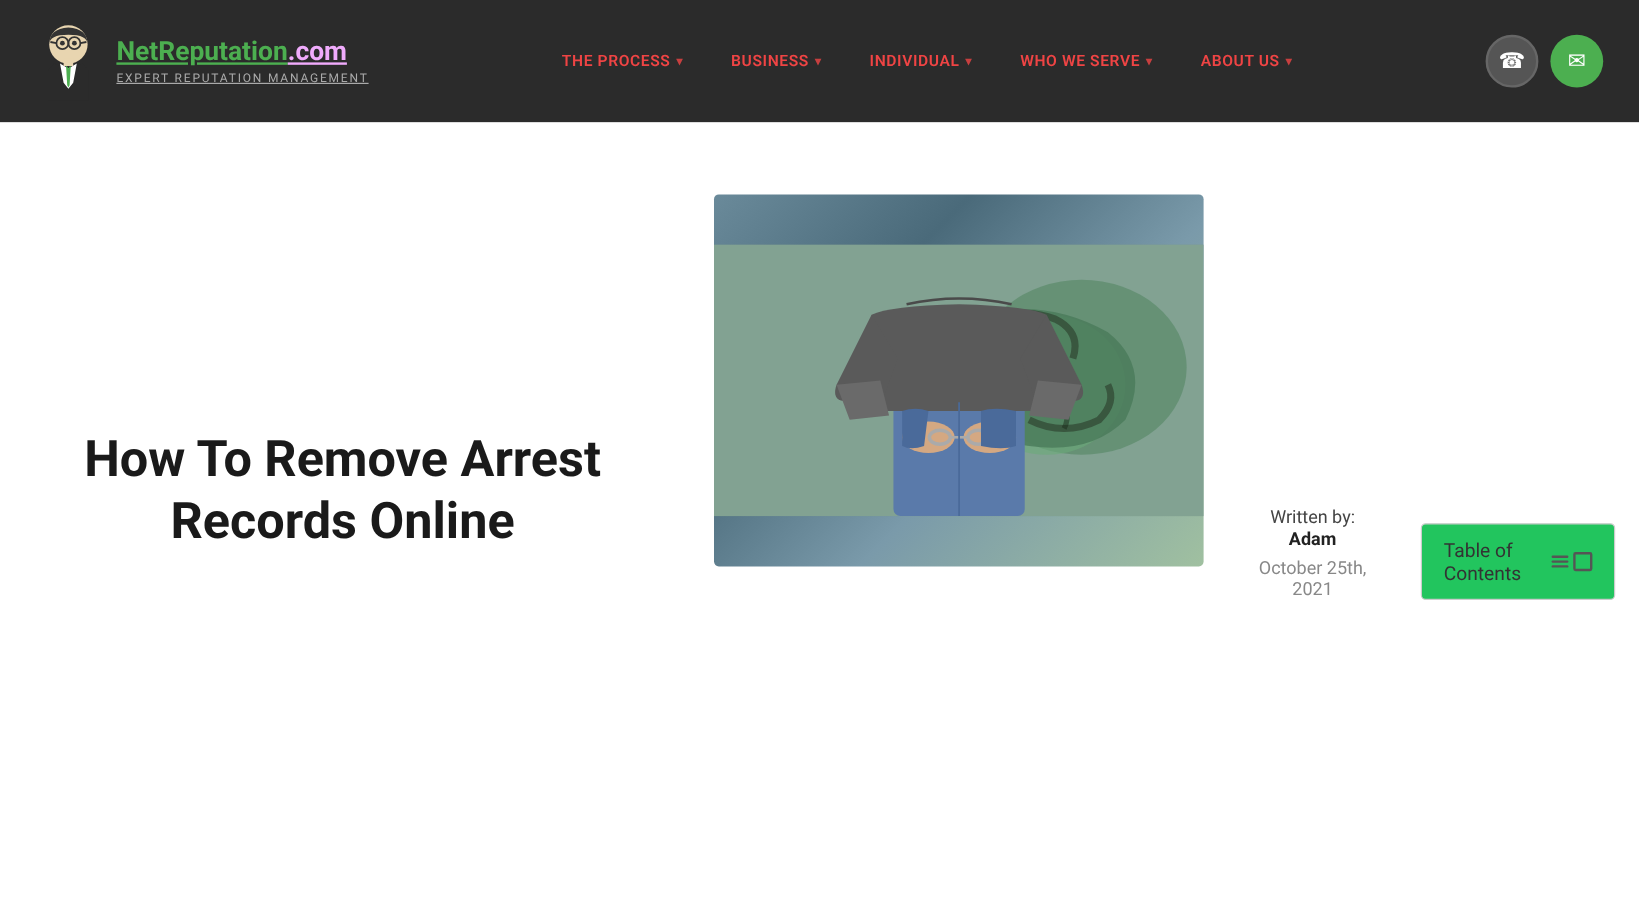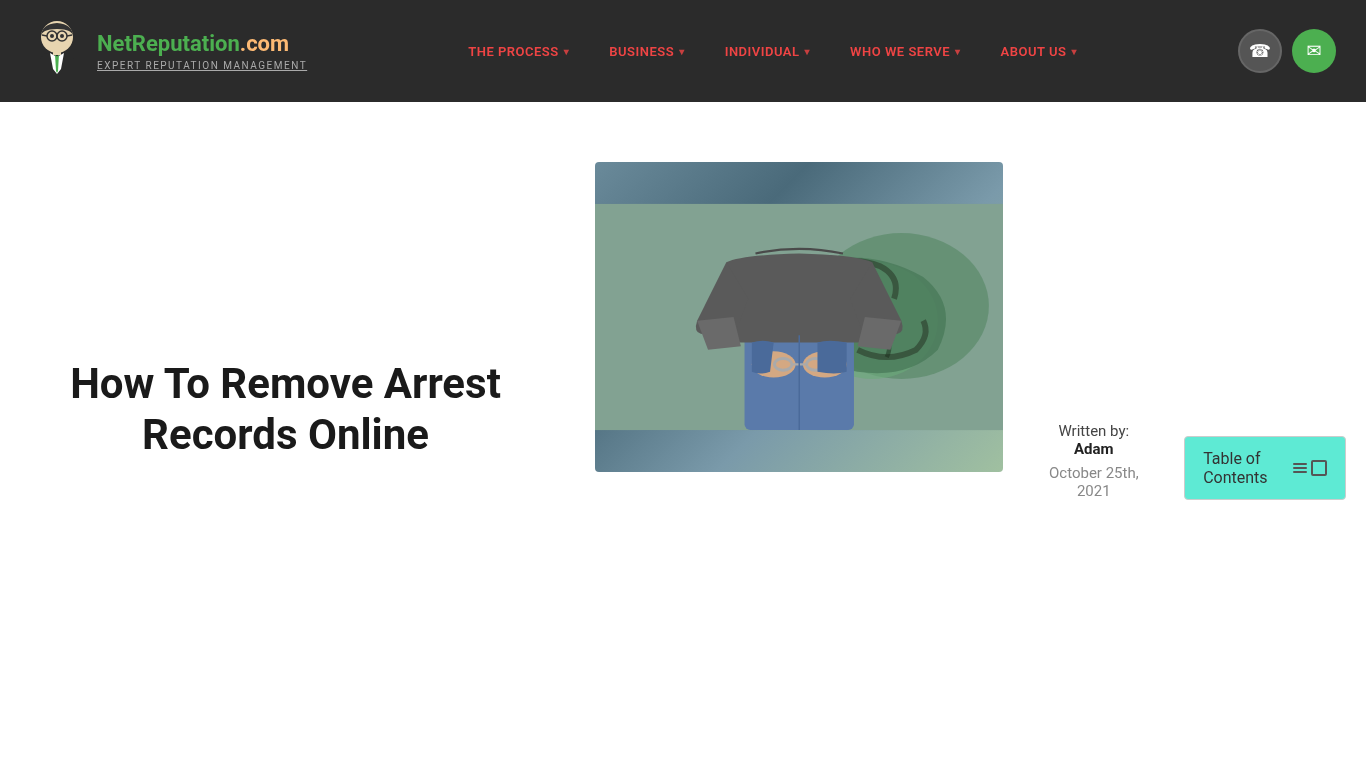--- a/index.html
+++ b/index.html
@@ -38,20 +38,21 @@
 
     .logo-name {
       font-size: 22px;
       font-weight: 700;
       color: #fff;
       line-height: 1.2;
     }
 
     .logo-name span {
       color: #4caf50;
+      text-decoration: underline;
     }
 
     .logo-tagline {
       font-size: 10px;
       color: #aaa;
       letter-spacing: 1.5px;
       text-transform: uppercase;
       margin-top: 2px;
       text-decoration: underline;
     }
@@ -170,21 +171,21 @@
 
     
     .toc-wrapper {
       border: 1.5px solid #ccc;
       border-radius: 4px;
       display: inline-flex;
       align-items: center;
       padding: 12px 18px;
       gap: 10px;
       cursor: pointer;
-      background: #5eead4;
+      background: #22c55e;
     }
 
     .toc-label {
       font-size: 16px;
       color: #333;
     }
 
     .toc-icons {
       display: flex;
       align-items: center;
@@ -244,21 +245,21 @@
 
         <path d="M20 34 L27 38 L34 34 L31 50 L27 55 L23 50Z" fill="#fff"></path>
 
         <path d="M25 35 L27 38 L29 35 L28 52 L27 54 L26 52Z" fill="#4caf50"></path>
 
         <rect x="23" y="30" width="8" height="6" fill="#e8d5b0"></rect>
       </svg>
     </div>
     <div class="logo-text">
       <div class="logo-name">
-        <span>NetReputation</span><span style="color:#fdba74">.com</span>
+        <span>NetReputation</span><span style="color:#f0abfc">.com</span>
       </div>
       <div class="logo-tagline">EXPERT REPUTATION MANAGEMENT</div>
     </div>
   </div>
 
   <div class="nav-center">
     <div class="nav-item">
       <span>THE PROCESS</span>
       <span class="chevron">▾</span>
     </div>

